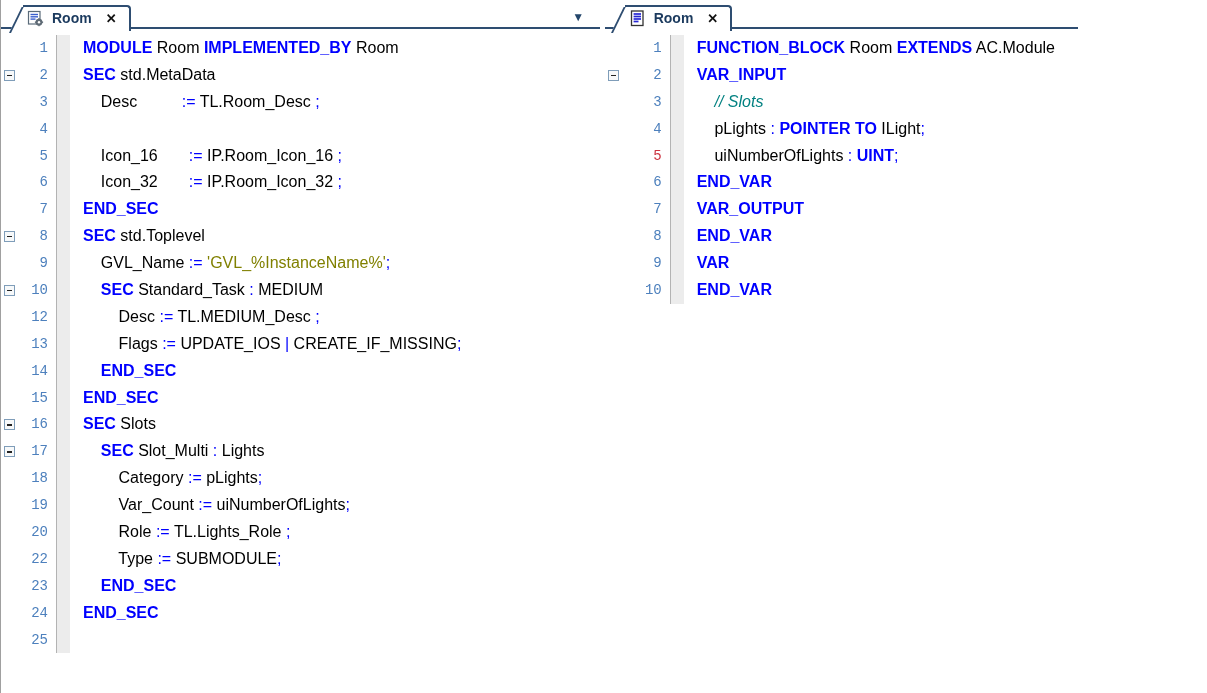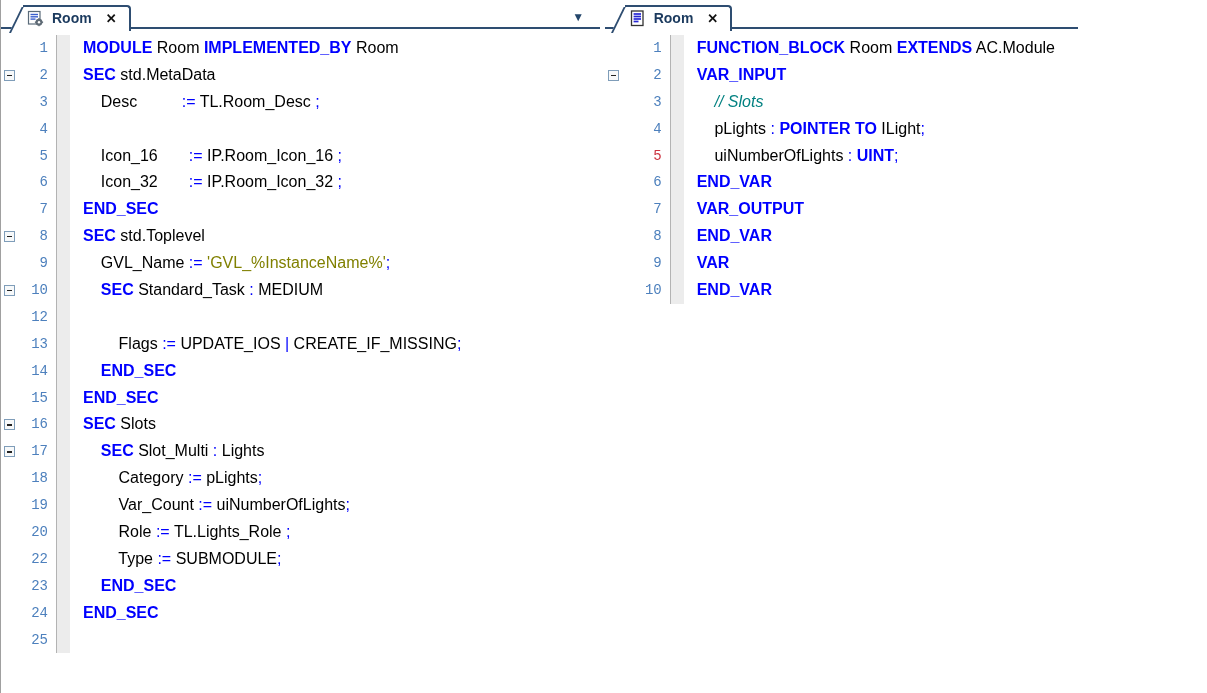--- a/index.html
+++ b/index.html
@@ -148,20 +148,21 @@
             </span>
           </div>
           <div class="lnum">10</div>
           <div class="strip"></div>
           <div class="code"><span class="tok-pl">    </span><span class="tok-kw">SEC</span><span class="tok-pl"> Standard_Task </span><span class="tok-op">:</span><span class="tok-pl"> MEDIUM</span></div>
         </div>
         <div class="row">
           <div class="foldcol"></div>
           <div class="lnum">12</div>
           <div class="strip"></div>
+          <div class="code"><span class="tok-pl">        Desc </span><span class="tok-op">:=</span><span class="tok-pl"> TL.MEDIUM_Desc </span><span class="tok-op">;</span></div>
         </div>
         <div class="row">
           <div class="foldcol"></div>
           <div class="lnum">13</div>
           <div class="strip"></div>
           <div class="code"><span class="tok-pl">        Flags </span><span class="tok-op">:=</span><span class="tok-pl"> UPDATE_IOS </span><span class="tok-op">|</span><span class="tok-pl"> CREATE_IF_MISSING</span><span class="tok-op">;</span></div>
         </div>
         <div class="row">
           <div class="foldcol"></div>
           <div class="lnum">14</div>

